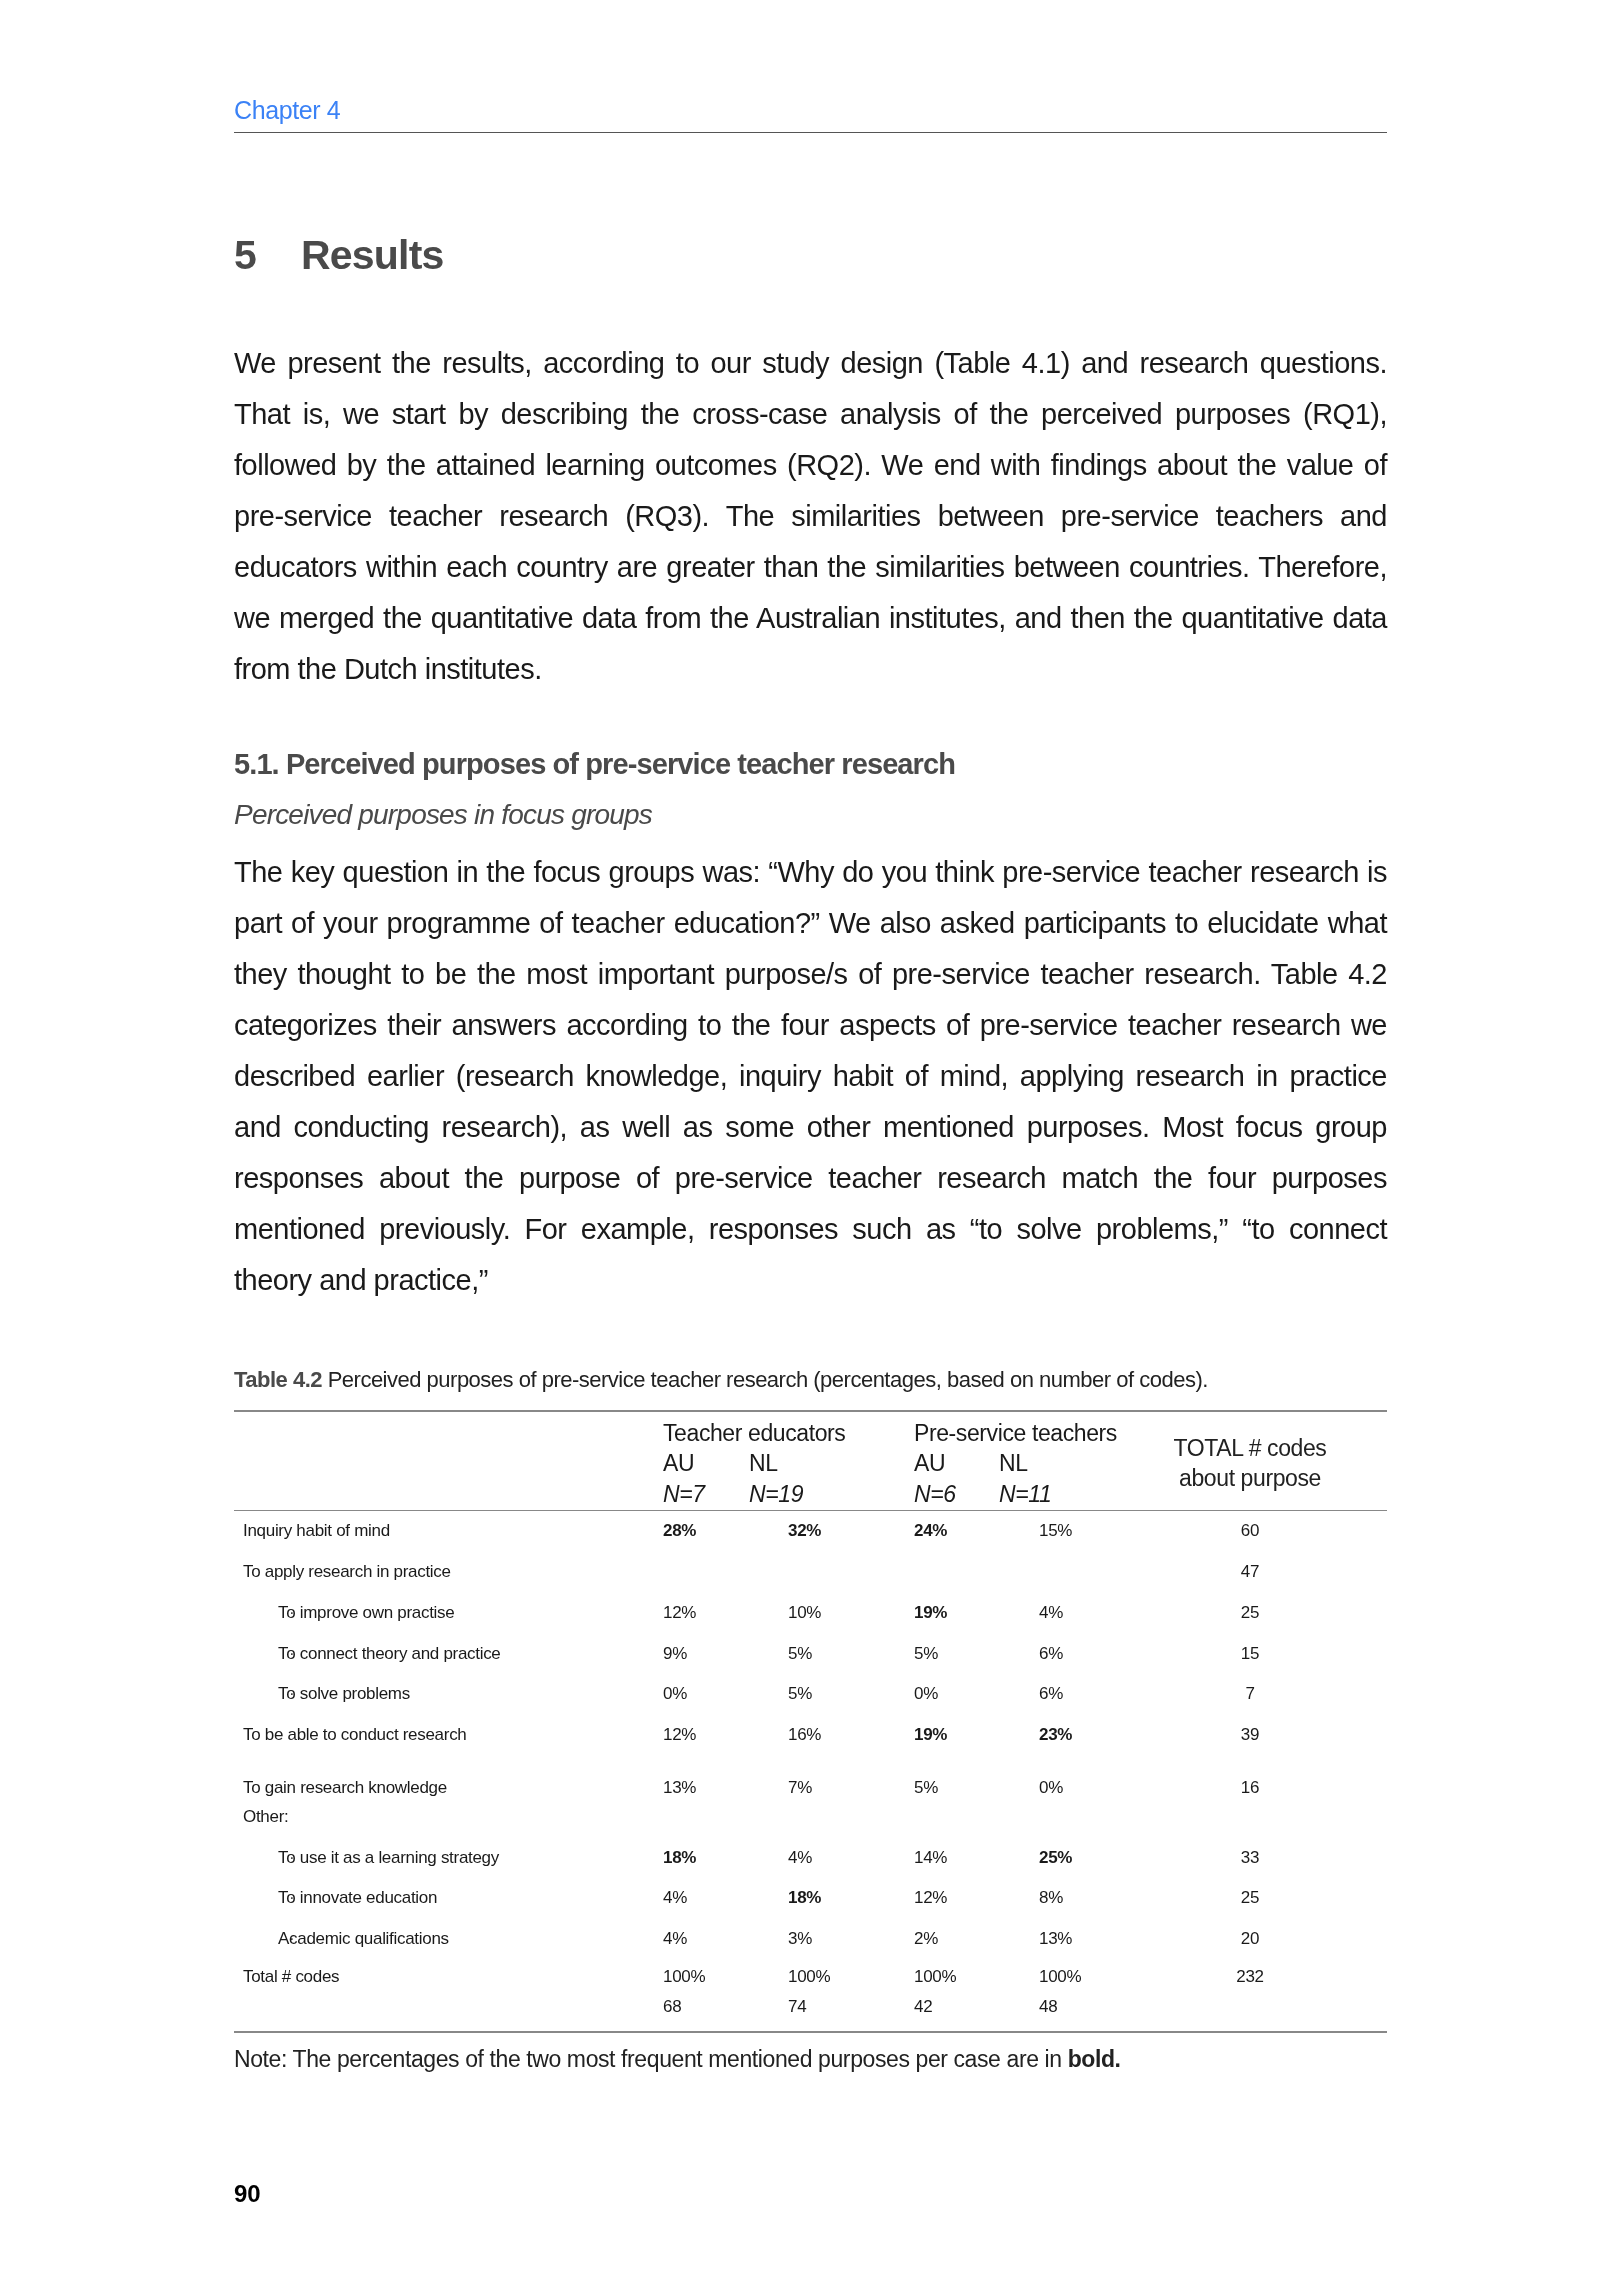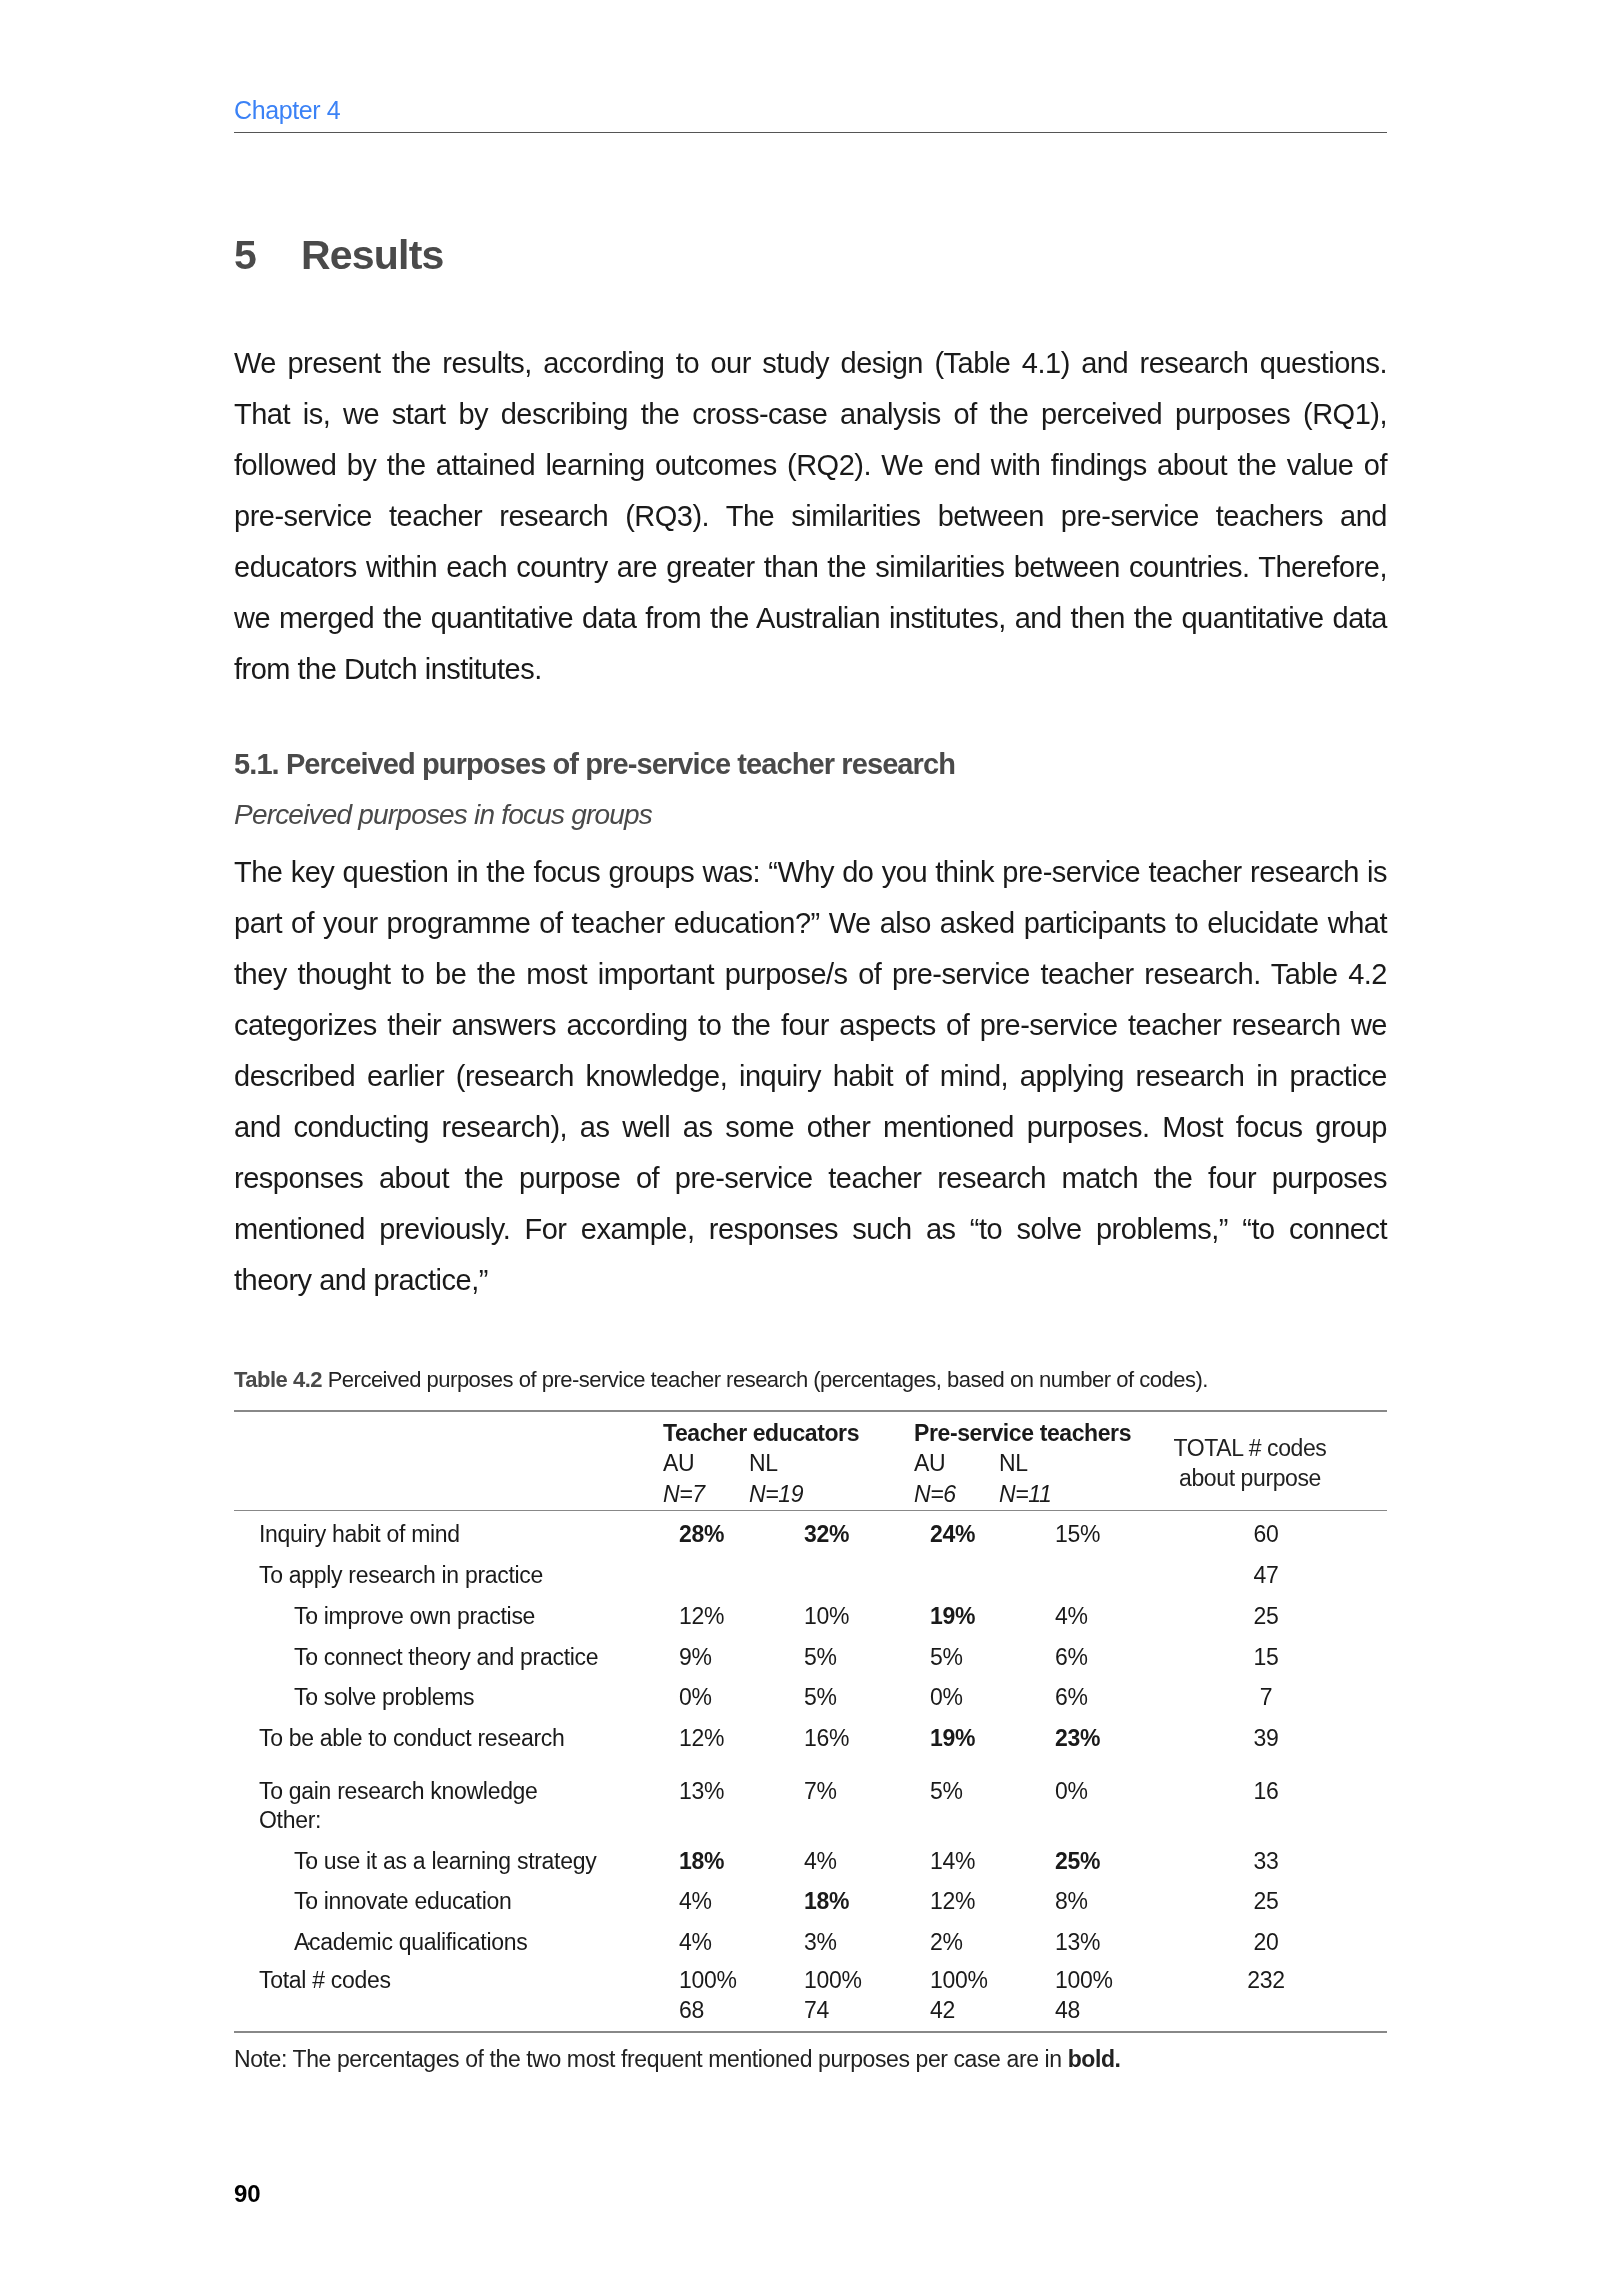--- a/index.html
+++ b/index.html
@@ -17,24 +17,24 @@
   .sub-heading { position: absolute; top: 799px; left: 0; font-size: 28px; font-style: italic; color: #4a4a4a; letter-spacing: -0.8px; }
 
   .caption { position: absolute; top: 1367px; left: 0; font-size: 22px; color: #222; letter-spacing: -0.5px; }
   .caption b { color: #4a4a4a; }
   .rule { position: absolute; left: 0; width: 1153px; border-top: 2.3px solid #888; }
   .rule.top { top: 1410px; }
   .rule.mid { top: 1510px; border-top-width: 1.5px; }
   .rule.bottom { top: 2031px; }
 
   .th { position: absolute; font-size: 23px; color: #1a1a1a; letter-spacing: -0.4px; line-height: 30px; }
-  .th.group { font-weight: bold; }
+  .th.group { font-weight: normal; }
   .th.total { text-align: center; width: 198px; color: #222; }
 
-  .row { position: absolute; left: 16px; width: 1153px; height: 41px; font-size: 23px; letter-spacing: -0.3px; color: #1a1a1a; }
+  .row { position: absolute; left: 0; width: 1153px; height: 41px; font-size: 17px; letter-spacing: -0.3px; color: #1a1a1a; }
   .row .label { position: absolute; left: 9px; top: 0; white-space: nowrap; }
   .row.sub .label { left: 44px; }
   .row .bullet { position: absolute; left: 55px; top: 0; color: #444; }
   .row .cell { position: absolute; top: 0; white-space: nowrap; }
   .row .cell.bold { font-weight: bold; }
   .c0 { left: 429px; } .c1 { left: 554px; } .c2 { left: 680px; } .c3 { left: 805px; }
   .ctot { left: 959px; width: 114px; text-align: center; }
   .row .sub2 { position: absolute; top: 30px; }
 
   .note { position: absolute; top: 2046px; left: 0; font-size: 23px; color: #222; letter-spacing: -0.4px; }

